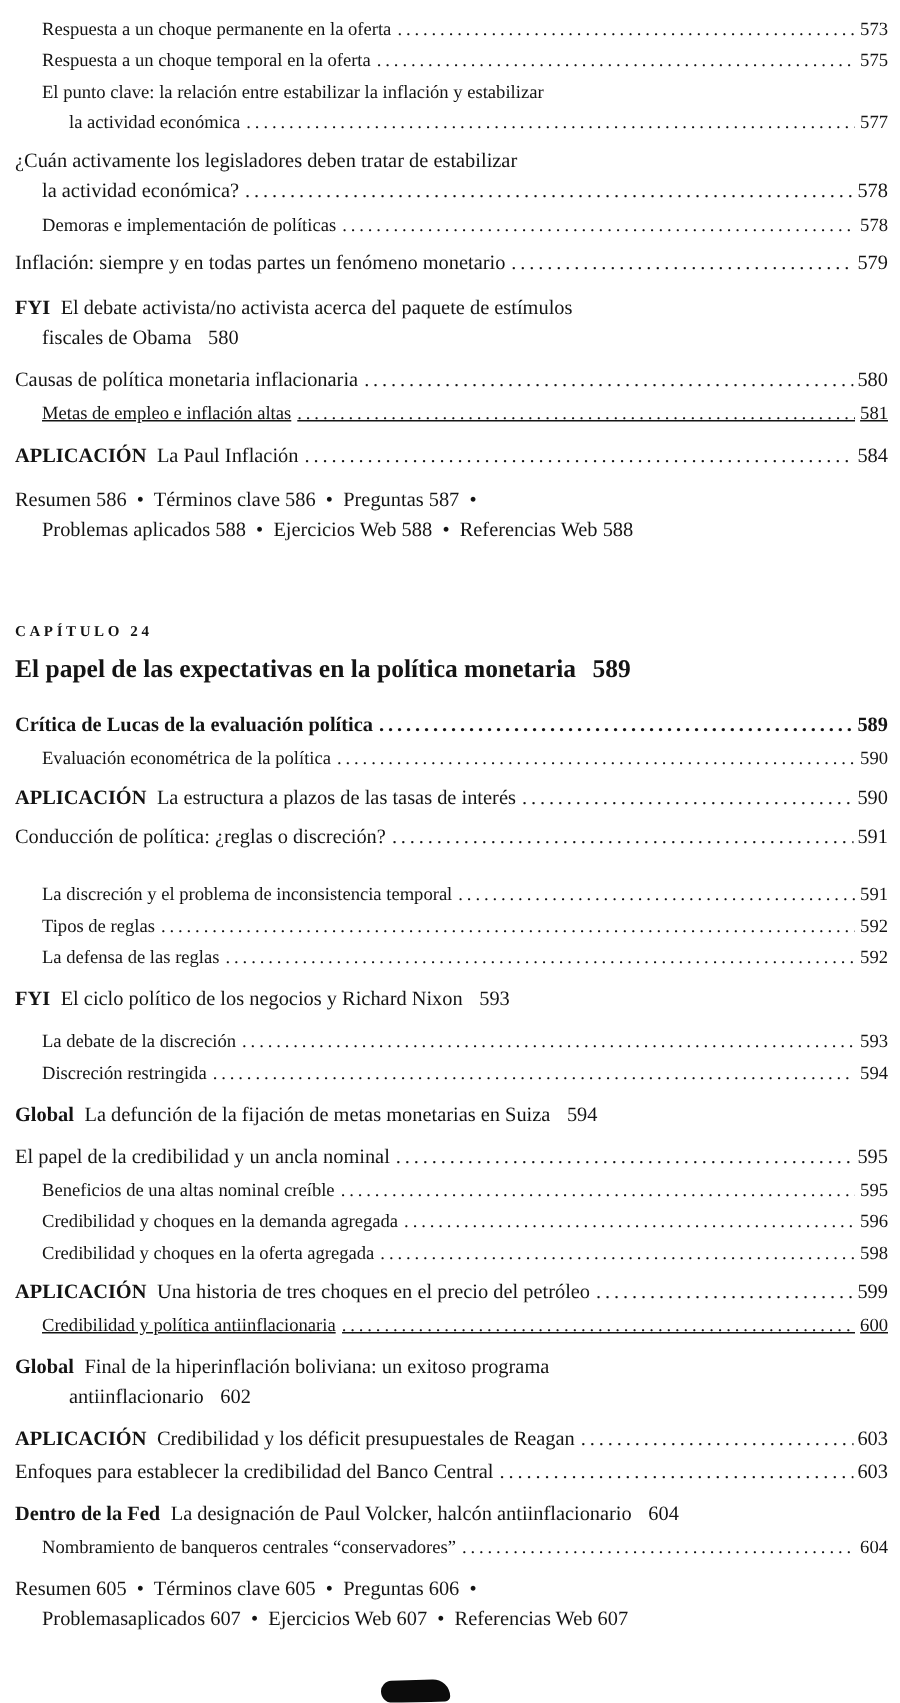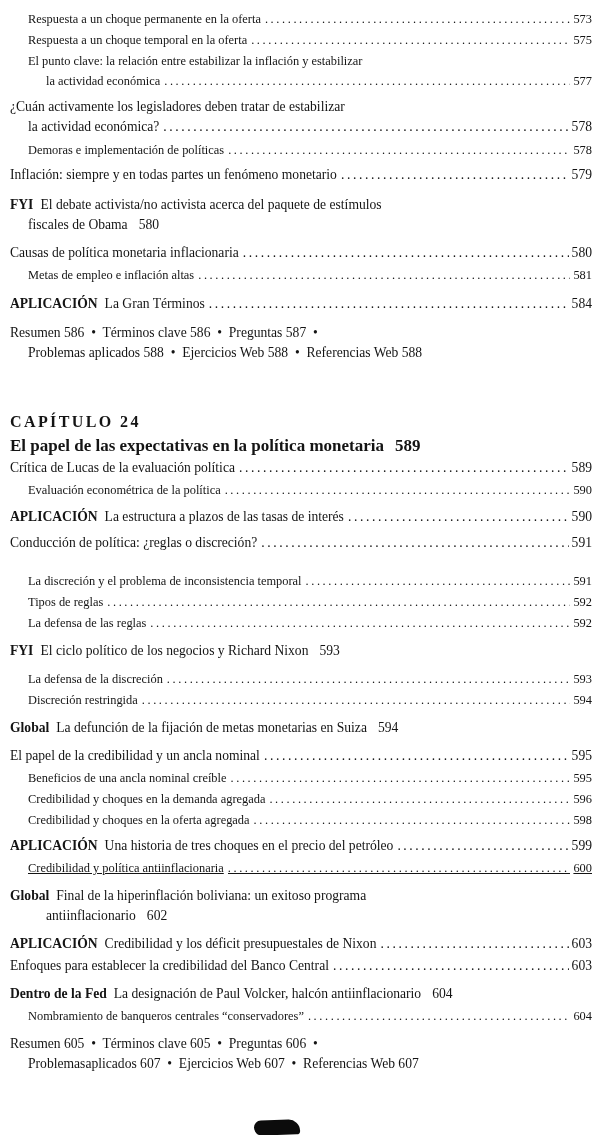--- a/index.html
+++ b/index.html
@@ -26,21 +26,21 @@
   .prefix { font-weight: bold; margin-right: 7px; white-space: pre; }
   .text { white-space: pre; }
   .leader { flex: 1 1 auto; overflow: hidden; white-space: nowrap; margin: 0 3px 0 4px; }
   .leader::after {
     content: "......................................................................................................................................................";
     letter-spacing: 2.6px;
   }
   .pagenum { white-space: nowrap; }
   .pagenum.inline { margin-left: 11px; }
 
-  .row.chapter-label .line { font-weight: bold; font-size: 16px; letter-spacing: 2.4px; line-height: 22px; }
+  .row.chapter-label .line { font-weight: bold; font-size: 10px; letter-spacing: 2.4px; line-height: 22px; }
   .row.chapter-title .line { font-weight: bold; font-size: 17px; line-height: 22px; }
   .row.chapter-title .pagenum.inline { font-weight: bold; }
 
   .artifact {
     position: absolute;
     left: 254px; top: 1120px;
     width: 46px; height: 15px;
     background: #0c0c0c;
     border-radius: 8px 13px 4px 9px;
     transform: rotate(-2deg);
@@ -109,31 +109,31 @@
           <span class="pagenum inline">580</span>
         </div>
       </div>
       <div class="row main" style="margin-top: 8px;">
         <div class="line">
           <span class="text">Causas de política monetaria inflacionaria</span>
           <span class="leader"></span>
           <span class="pagenum">580</span>
         </div>
       </div>
-      <div class="row sub" style="margin-top: 2px;">
+      <div class="row sub" style="margin-top: 2px; text-decoration: underline;">
         <div class="line">
           <span class="text">Metas de empleo e inflación altas</span>
           <span class="leader"></span>
           <span class="pagenum">581</span>
         </div>
       </div>
       <div class="row main" style="margin-top: 9px;">
         <div class="line">
           <span class="prefix">APLICACIÓN</span>
-          <span class="text">La Gran Términos</span>
+          <span class="text">La Paul Inflación</span>
           <span class="leader"></span>
           <span class="pagenum">584</span>
         </div>
       </div>
       <div class="row summary" style="margin-top: 9px;">
         <div class="line">
           <span class="text">Resumen 586  •  Términos clave 586  •  Preguntas 587  •</span>
         </div>
         <div class="line cont">
           <span class="text">Problemas aplicados 588  •  Ejercicios Web 588  •  Referencias Web 588</span>
@@ -143,21 +143,21 @@
         <div class="line">
           <span class="text">CAPÍTULO 24</span>
         </div>
       </div>
       <div class="row chapter-title" style="margin-top: 2px;">
         <div class="line">
           <span class="text">El papel de las expectativas en la política monetaria</span>
           <span class="pagenum inline">589</span>
         </div>
       </div>
-      <div class="row main" style="margin-top: 1px;">
+      <div class="row main" style="margin-top: 16px; font-weight: bold;">
         <div class="line">
           <span class="text">Crítica de Lucas de la evaluación política</span>
           <span class="leader"></span>
           <span class="pagenum">589</span>
         </div>
       </div>
       <div class="row sub" style="margin-top: 2px;">
         <div class="line">
           <span class="text">Evaluación econométrica de la política</span>
           <span class="leader"></span>
@@ -202,21 +202,21 @@
       </div>
       <div class="row feature" style="margin-top: 8px;">
         <div class="line">
           <span class="prefix">FYI</span>
           <span class="text">El ciclo político de los negocios y Richard Nixon</span>
           <span class="pagenum inline">593</span>
         </div>
       </div>
       <div class="row sub" style="margin-top: 8px;">
         <div class="line">
-          <span class="text">La defensa de la discreción</span>
+          <span class="text">La debate de la discreción</span>
           <span class="leader"></span>
           <span class="pagenum">593</span>
         </div>
       </div>
       <div class="row sub">
         <div class="line">
           <span class="text">Discreción restringida</span>
           <span class="leader"></span>
           <span class="pagenum">594</span>
         </div>
@@ -230,21 +230,21 @@
       </div>
       <div class="row main" style="margin-top: 8px;">
         <div class="line">
           <span class="text">El papel de la credibilidad y un ancla nominal</span>
           <span class="leader"></span>
           <span class="pagenum">595</span>
         </div>
       </div>
       <div class="row sub" style="margin-top: 2px;">
         <div class="line">
-          <span class="text">Beneficios de una ancla nominal creíble</span>
+          <span class="text">Beneficios de una altas nominal creíble</span>
           <span class="leader"></span>
           <span class="pagenum">595</span>
         </div>
       </div>
       <div class="row sub">
         <div class="line">
           <span class="text">Credibilidad y choques en la demanda agregada</span>
           <span class="leader"></span>
           <span class="pagenum">596</span>
         </div>
@@ -277,21 +277,21 @@
           <span class="text">Final de la hiperinflación boliviana: un exitoso programa</span>
         </div>
         <div class="line cont" style="padding-left: 36px;">
           <span class="text">antiinflacionario</span>
           <span class="pagenum inline">602</span>
         </div>
       </div>
       <div class="row main" style="margin-top: 8px;">
         <div class="line">
           <span class="prefix">APLICACIÓN</span>
-          <span class="text">Credibilidad y los déficit presupuestales de Nixon</span>
+          <span class="text">Credibilidad y los déficit presupuestales de Reagan</span>
           <span class="leader"></span>
           <span class="pagenum">603</span>
         </div>
       </div>
       <div class="row main" style="margin-top: 2px;">
         <div class="line">
           <span class="text">Enfoques para establecer la credibilidad del Banco Central</span>
           <span class="leader"></span>
           <span class="pagenum">603</span>
         </div>

